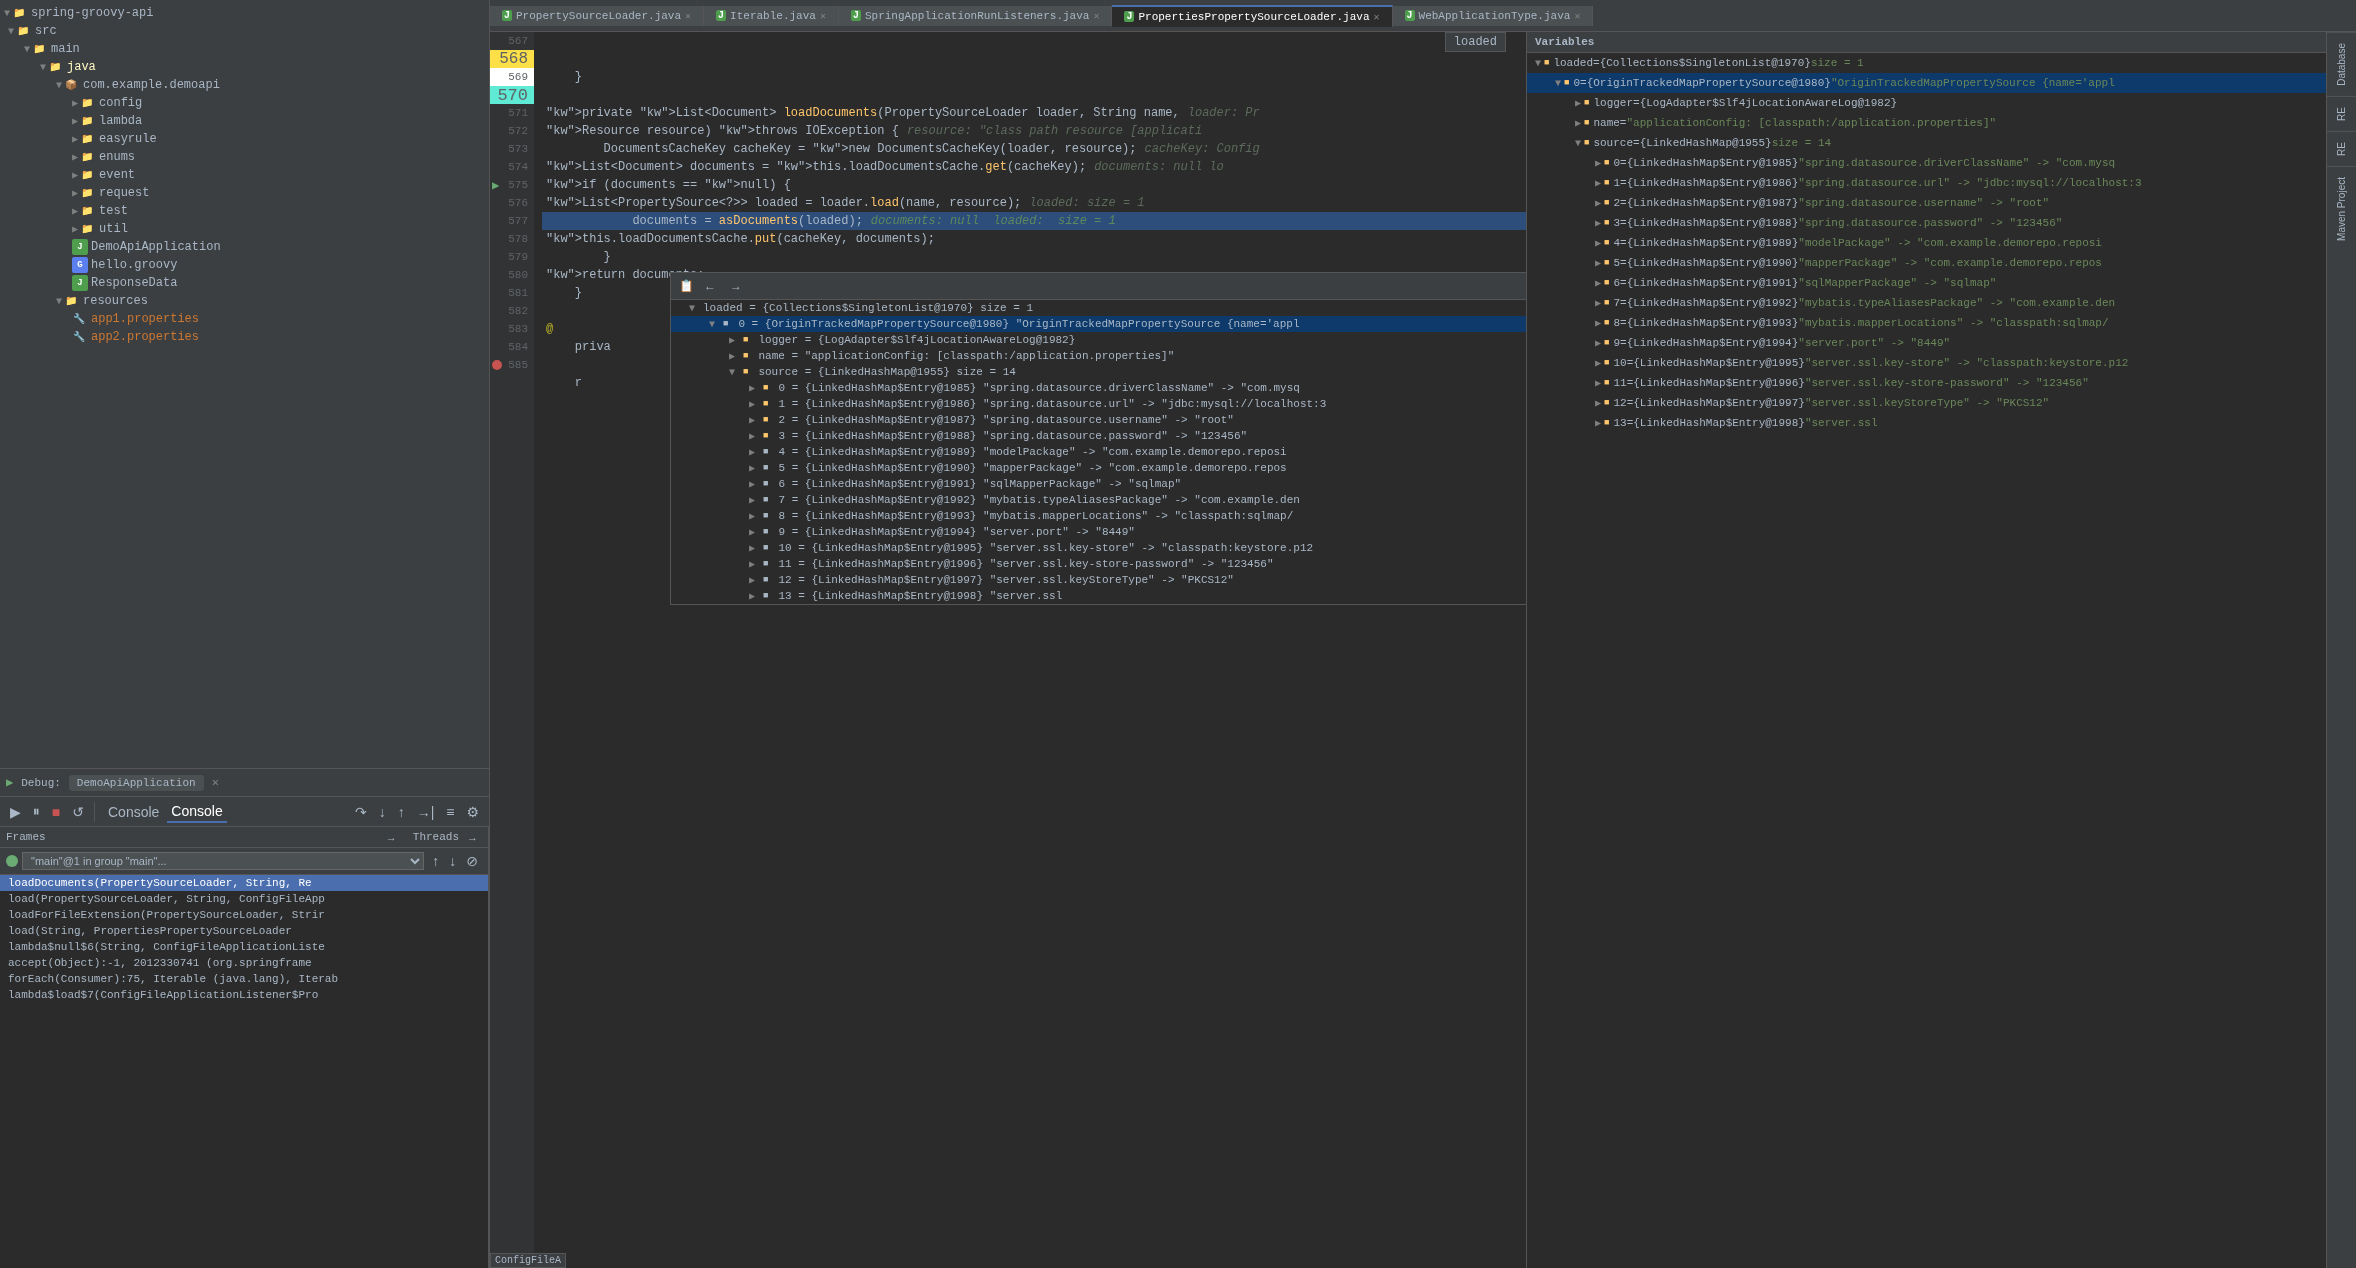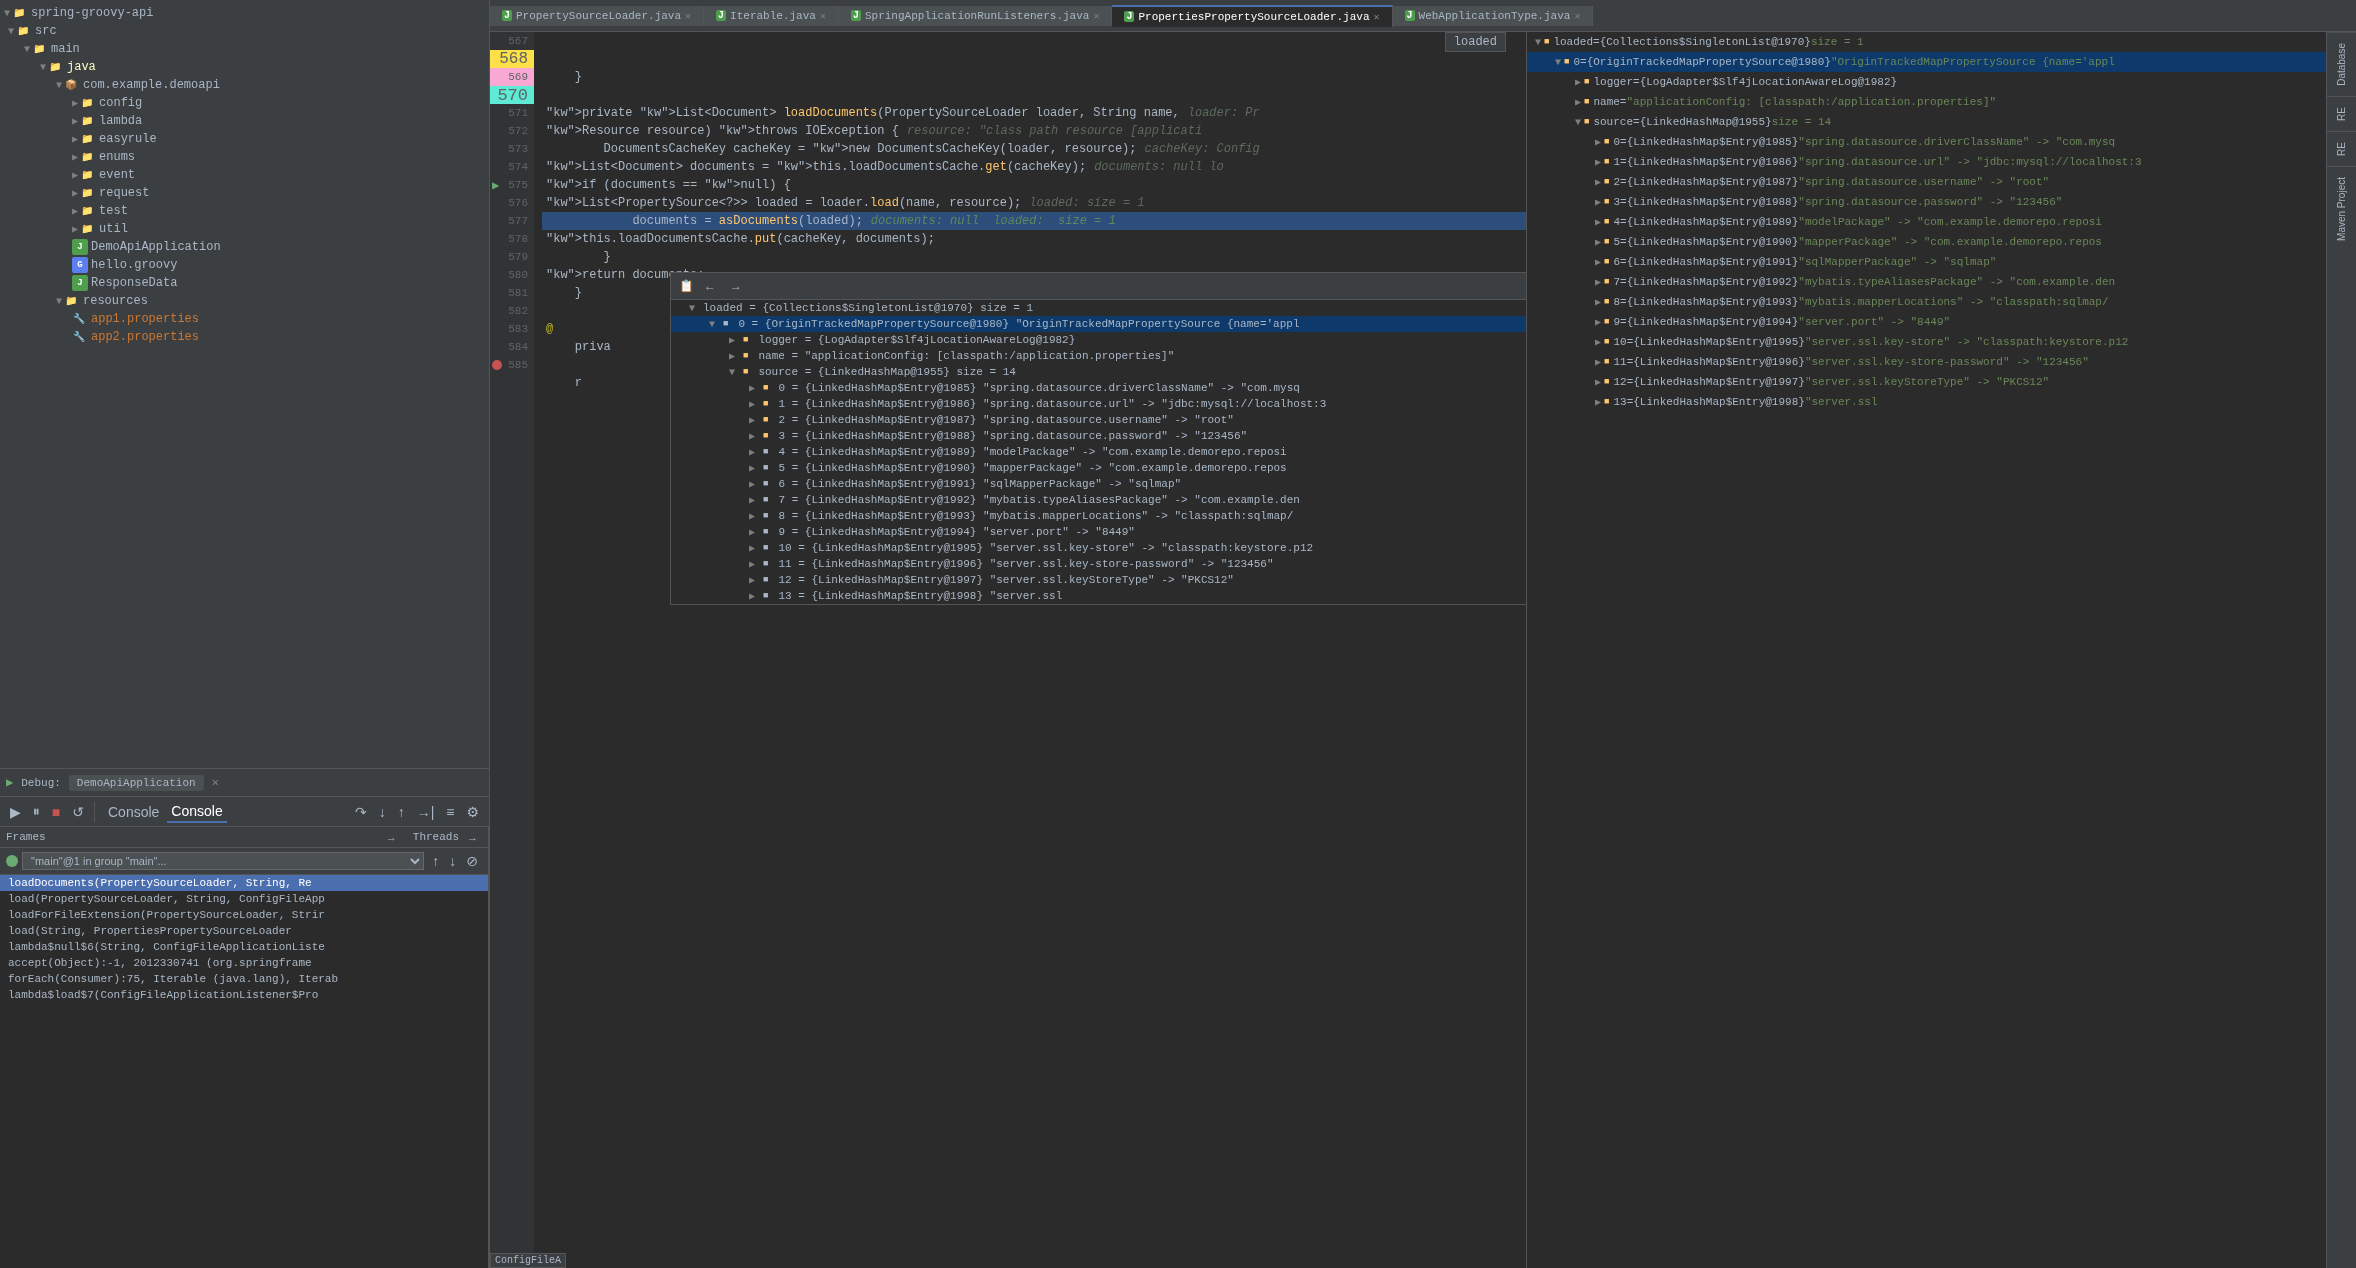--- a/index.html
+++ b/index.html
@@ -622,21 +622,21 @@
     <div class="editor-main">
 
       <div class="code-area">
         <div class="loaded-tooltip">loaded</div>
 
         <div class="code-scroll">
           <div class="gutter">
             <div id="line-numbers-container">
                 <div class="ln" style="color: rgb(96, 99, 102); font-size: 11px; height: 18px; display: flex; align-items: center; justify-content: flex-end; padding-right: 6px; background: rgb(49, 51, 53); position: relative;">567</div>
                 <div class="ln" style="color: rgb(96, 99, 102); font-size: 16px; height: 18px; display: flex; align-items: center; justify-content: flex-end; padding-right: 6px; background: #fde047; position: relative;">568</div>
-                <div class="ln" style="color: rgb(96, 99, 102); font-size: 11px; height: 18px; display: flex; align-items: center; justify-content: flex-end; padding-right: 6px; background: #f9a8d4; position: relative; text-align: center;">569</div>
+                <div class="ln" style="color: rgb(96, 99, 102); font-size: 11px; height: 18px; display: flex; align-items: center; justify-content: flex-end; padding-right: 6px; background: #ffffff; position: relative; text-align: center;">569</div>
                 <div class="ln" style="color: rgb(96, 99, 102); font-size: 17px; height: 18px; display: flex; align-items: center; justify-content: flex-end; padding-right: 6px; background: #5eead4; position: relative;">570</div>
                 <div class="ln" style="color: rgb(96, 99, 102); font-size: 11px; height: 18px; display: flex; align-items: center; justify-content: flex-end; padding-right: 6px; background: rgb(49, 51, 53); position: relative;">571</div>
                 <div class="ln" style="color: rgb(96, 99, 102); font-size: 11px; height: 18px; display: flex; align-items: center; justify-content: flex-end; padding-right: 6px; background: rgb(49, 51, 53); position: relative;">572</div>
                 <div class="ln" style="color: rgb(96, 99, 102); font-size: 11px; height: 18px; display: flex; align-items: center; justify-content: flex-end; padding-right: 6px; background: rgb(49, 51, 53); position: relative;">573</div>
                 <div class="ln" style="color: rgb(96, 99, 102); font-size: 11px; height: 18px; display: flex; align-items: center; justify-content: flex-end; padding-right: 6px; background: rgb(49, 51, 53); position: relative;">574</div>
                 <div class="ln" style="color: rgb(96, 99, 102); font-size: 11px; height: 18px; display: flex; align-items: center; justify-content: flex-end; padding-right: 6px; background: rgb(49, 51, 53); position: relative;">575<span style="position: absolute; left: 2px; color: rgb(106, 171, 115); font-size: 12px;">▶</span></div>
                 <div class="ln" style="color: rgb(96, 99, 102); font-size: 11px; height: 18px; display: flex; align-items: center; justify-content: flex-end; padding-right: 6px; background: rgb(49, 51, 53); position: relative;">576</div>
                 <div class="ln" style="color: rgb(96, 99, 102); font-size: 11px; height: 18px; display: flex; align-items: center; justify-content: flex-end; padding-right: 6px; background: rgb(49, 51, 53); position: relative;">577</div>
                 <div class="ln" style="color: rgb(96, 99, 102); font-size: 11px; height: 18px; display: flex; align-items: center; justify-content: flex-end; padding-right: 6px; background: rgb(49, 51, 53); position: relative;">578</div>
                 <div class="ln" style="color: rgb(96, 99, 102); font-size: 11px; height: 18px; display: flex; align-items: center; justify-content: flex-end; padding-right: 6px; background: rgb(49, 51, 53); position: relative;">579</div>
@@ -775,20 +775,21 @@
                   <span style="color:#a9b7c6; font-size:11px;">13 = {LinkedHashMap$Entry@1998} "server.ssl</span>
                 </div>
               </div>
           </div>
         </div>
 
         <div class="cfga-label">ConfigFileA</div>
       </div>
 
       <div class="variables-large">
+        <div class="var-panel-header">Variables</div>
         <div class="var-tree">
           <div id="var-tree-container">
               <div class="vt-item">
                 <span style="display:inline-block;width:4px;"></span>
     <span style="color:#808080; font-size:10px; margin-right:3px;">▼</span>
     <span style="color:#ffc66d; font-size:9px; margin-right:4px;">■</span>
     <span style="color:#a9b7c6;">loaded</span>
     <span style="color:#a9b7c6;"> = </span>
     <span style="color:#a9b7c6;">{Collections$SingletonList@1970}</span>
     <span style="color:#6a8759;"> size = 1</span>

